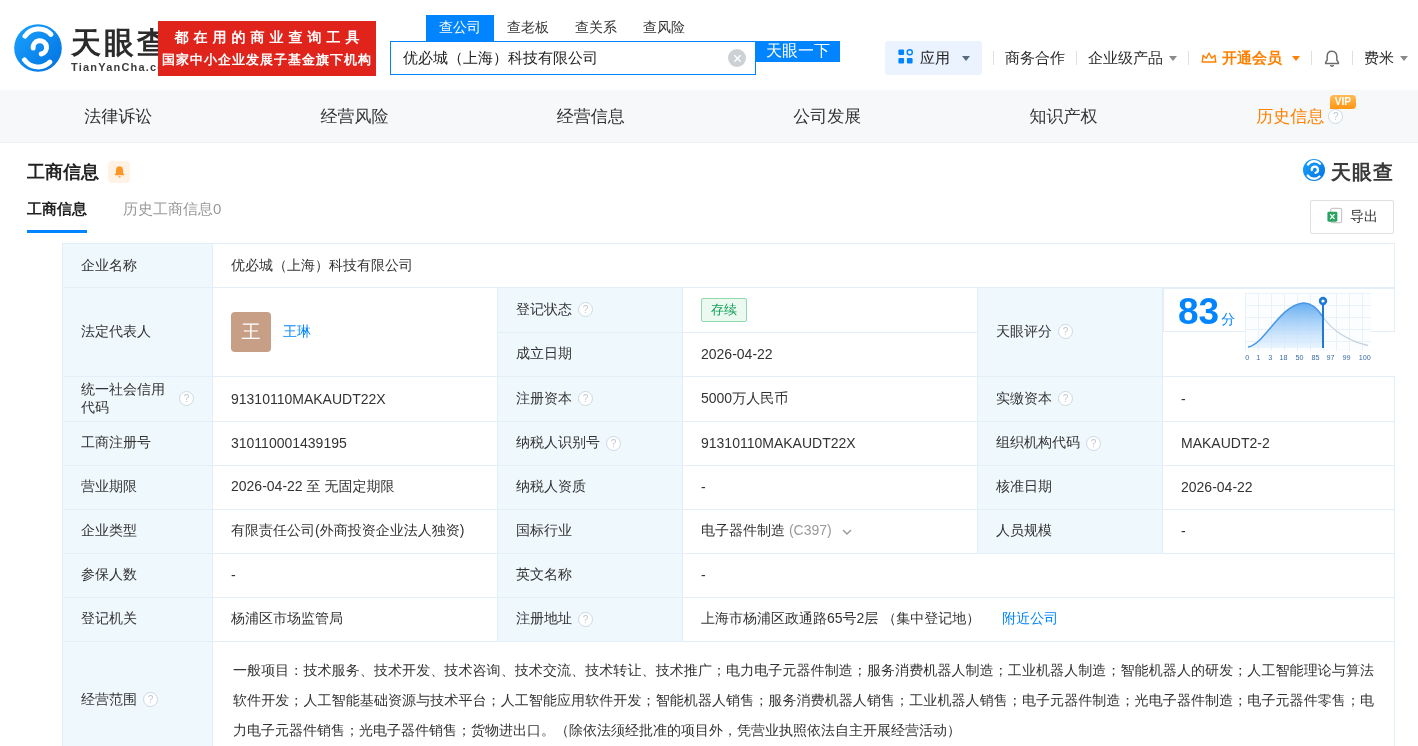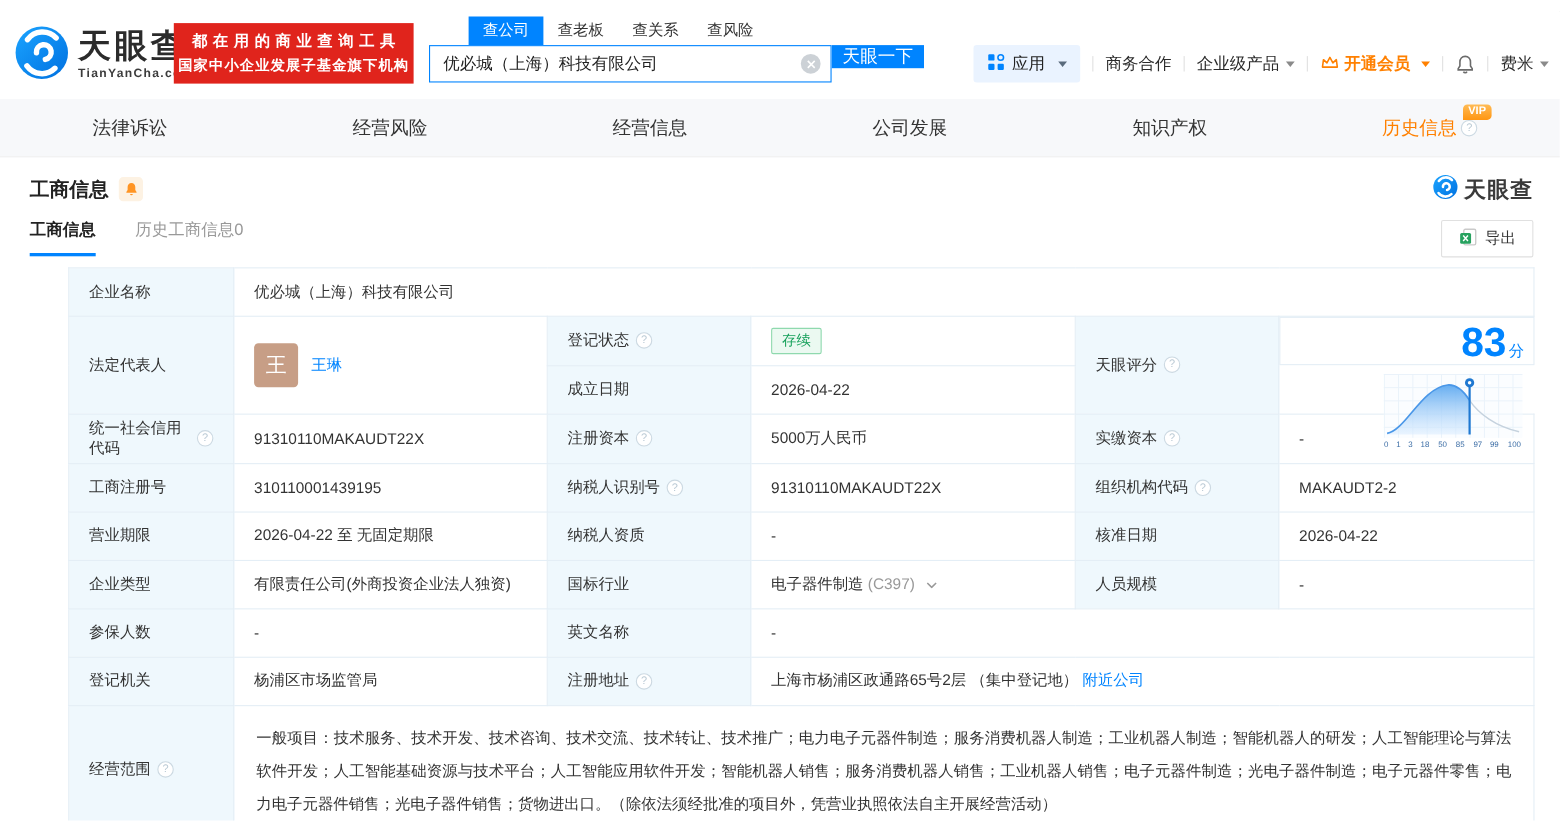--- a/index.html
+++ b/index.html
@@ -77,23 +77,23 @@
   .info td.lbl { background:#eff8fd; }
   .lbl-in { display:flex; align-items:center; }
   .rep-cell { display:flex; align-items:center; gap:12px; }
   .avatar { width:40px; height:40px; border-radius:4px; background:#c79e86; color:#fff; font-size:19px;
     display:flex; align-items:center; justify-content:center; cursor:pointer; flex:none; }
   a.blue, .blue-link { color:#0084ff; text-decoration:none; cursor:pointer; }
   .badge-green { display:inline-block; padding:2px 9px; font-size:13px; color:#15a05a;
     background:#ebf9f1; border:1px solid #8fd9ae; border-radius:2px; }
   .muted { color:#999; }
   .chev { margin-left:6px; cursor:pointer; }
-  .near-link { }
-
-  .score-cell { display:flex; align-items:flex-end; gap:10px; padding:4px 8px 4px 14px !important;flex-direction:column; }
+  .near-link { margin-left:18px; }
+
+  .score-cell { display:flex; align-items:flex-start; gap:10px; padding:4px 8px 4px 14px !important; }
   .score-num { font-size:37px; font-weight:bold; color:#0084ff; line-height:1; }
   .score-unit { font-size:14px; color:#0084ff; margin-left:2px; }
   .score-chart { width:128px; }
   .chart-plot { width:126px; height:58px;
     background-color:#fbfdff;
     background-image:linear-gradient(to right,#e9f2fa 1px,transparent 1px),
                      linear-gradient(to bottom,#e9f2fa 1px,transparent 1px);
     background-size:13px 12px; }
   .ticks { display:flex; justify-content:space-between; width:126px; margin-top:2px; }
   .ticks span { font-size:8px; color:#3d6ea6; transform:scale(.9); }

